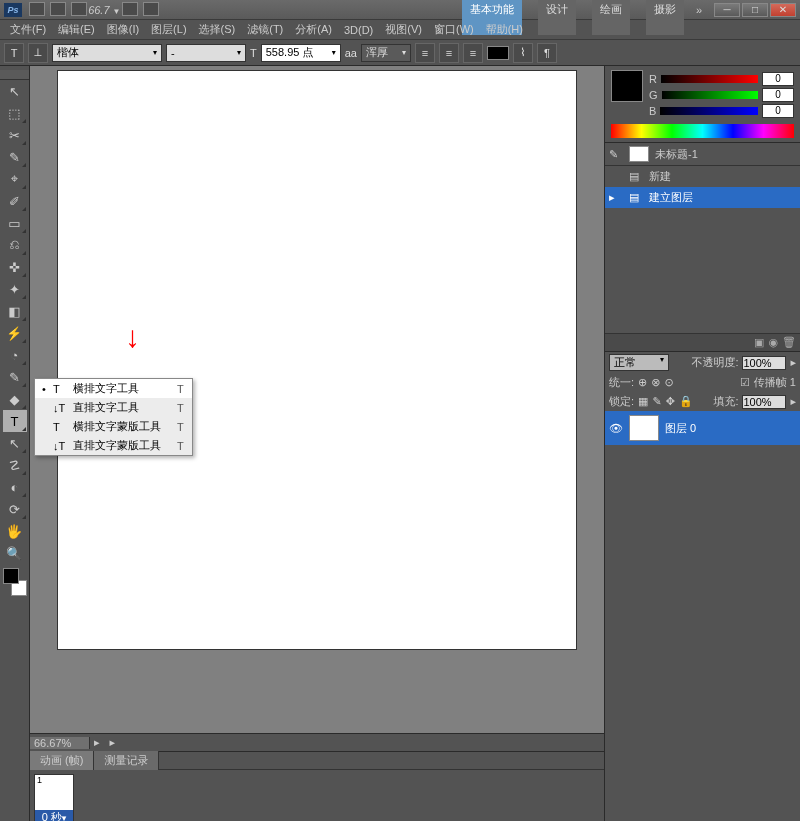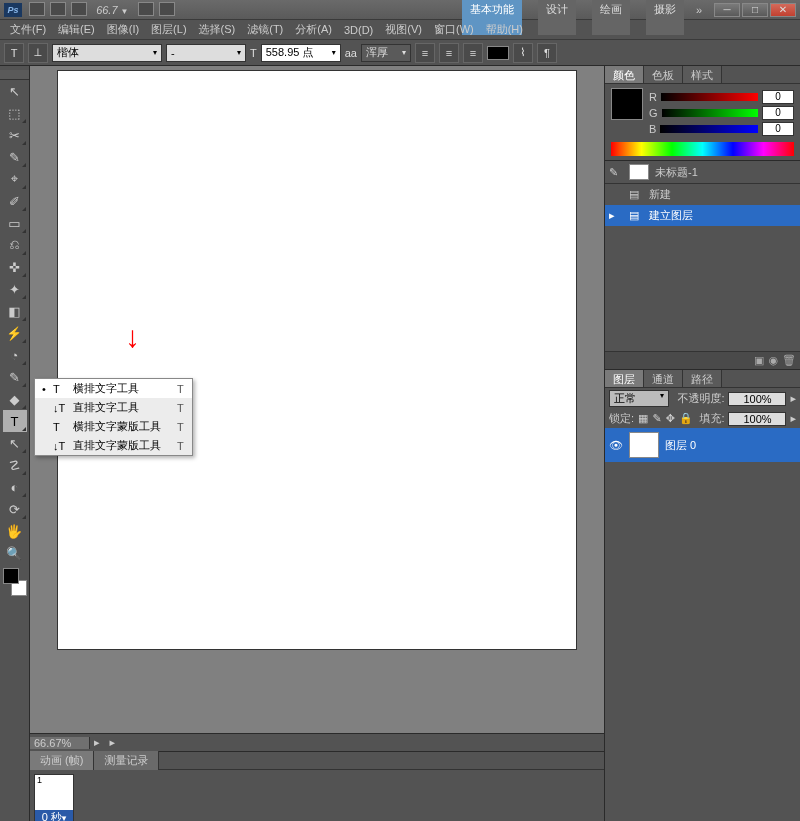--- a/index.html
+++ b/index.html
@@ -1,21 +1,21 @@
 <!DOCTYPE html>
 <html><head>
 <meta charset="utf-8">
 <style>
 * { margin: 0; padding: 0; box-sizing: border-box; font-family: "Microsoft YaHei", sans-serif; font-size: 11px; }
 body { background: #535353; width: 800px; height: 821px; overflow: hidden; position: relative; }
 
 .titlebar { height: 20px; background: linear-gradient(#6a6a6a,#5a5a5a); display: flex; align-items: center; padding: 0 4px; color: #ddd; border-bottom: 1px solid #3a3a3a; }
 .ps-logo { width: 18px; height: 14px; background: #1a3860; color: #87b4e6; display: inline-flex; align-items: center; justify-content: center; font-size: 9px; font-style: italic; font-weight: bold; margin-right: 6px; text-align: center; }
 .titlebar .left-icons span { display: inline-block; width: 16px; height: 14px; margin: 0 1px; border: 1px solid #888; background: #4a4a4a; }
-.titlebar .zoom-display { margin: 0 8px; color: #ccc; font-style: italic; }
+.titlebar .zoom-display { margin: 0 0; color: #ccc; font-style: italic; }
 .titlebar-spacer { flex: 1; }
 .workspace-btn { padding: 18px 8px; background: #656565; color: #ddd; margin: 0 8px; }
 .workspace-btn.active { background: #5f95c4; color: #fff; }
 .win-controls { display: flex; gap: 2px; margin-left: 8px; }
 .win-btn { width: 26px; height: 14px; border: 1px solid #888; display: flex; align-items: center; justify-content: center; font-size: 10px; color: #ddd; background: linear-gradient(#7a7a7a,#5a5a5a); }
 .win-btn.close { background: linear-gradient(#d46a5a,#c14030); }
 
 .menubar { height: 20px; background: #535353; display: flex; align-items: center; padding: 0 10px; color: #ccc; border-bottom: 1px solid #3a3a3a; }
 .menubar span { margin-right: 12px; }
 
@@ -80,21 +80,21 @@
 .spectrum { height: 14px; margin-top: 4px; background: linear-gradient(to right, red, yellow, lime, cyan, blue, magenta, red); }
 
 .history-body .row { display: flex; align-items: center; padding: 3px 4px; gap: 6px; }
 .history-body .row.sel { background: #2a6bc4; color: #fff; }
 .history-body .thumb { width: 20px; height: 16px; background: #fff; border: 1px solid #888; }
 .history-body .ic { width: 14px; height: 14px; display: inline-block; }
 .panel-footer { height: 18px; background: #4a4a4a; border-top: 1px solid #333; display: flex; justify-content: flex-end; align-items: center; gap: 4px; padding: 0 4px; color: #aaa; }
 
 .layers-opts { display: flex; align-items: center; gap: 4px; padding: 2px 4px; color: #ccc; }
 .layers-opts .sel { background: #bbb; border: 1px solid #333; color: #000; padding: 0 4px; width: 60px; display: flex; justify-content: space-between; }
-.layers-opts .val { width: 58px; background: #ddd; border: 1px solid #333; color: #000; text-align: center; }
+.layers-opts .val { width: 44px; background: #ddd; border: 1px solid #333; color: #000; text-align: left; }
 .layer-row { display: flex; align-items: center; padding: 4px; gap: 6px; background: #2a6bc4; color: #fff; }
 .layer-row .eye { width: 14px; }
 .layer-row .th { width: 30px; height: 26px; background: #fff; border: 1px solid #888; }
 .panel-spacer { flex: 1; background: #535353; }
 
 .chevron { font-size: 8px; }
 </style>
 </head>
 <body>
 
@@ -218,25 +218,20 @@
           <div class="time"><span>0 秒</span>▾</div>
         </div>
       </div>
 
     </div>
   </div>
 
   <div class="right-panels">
 
     <div class="panel color-panel">
-      <div class="panel-tabs">
-        <div class="ptab active">颜色</div>
-        <div class="ptab">色板</div>
-        <div class="ptab">样式</div>
-      </div>
       <div class="panel-body">
         <div style="display:flex;gap:6px">
           <div class="big-swatch"></div>
           <div style="flex:1">
             <div class="row">
                 <span>R</span>
                 <div class="slider"></div>
                 <div class="slider-val">0</div>
               </div>
             <div class="row">
@@ -276,33 +271,36 @@
         </div>
       </div>
       <div class="panel-footer">
         <span>▣</span>
         <span>◉</span>
         <span>🗑</span>
       </div>
     </div>
 
     <div class="panel" style="flex:1;display:flex;flex-direction:column">
-      <div class="panel-tabs">
-        <div class="ptab active">图层</div>
-        <div class="ptab">通道</div>
-        <div class="ptab">路径</div>
-      </div>
       <div class="layers-opts">
         <span class="sel">
             <span>正常</span>
             <span class="chevron">▾</span>
           </span>
         <span style="margin-left:auto">不透明度:</span>
         <span class="val">100%</span>
           <span>▸</span>
+      </div>
+      <div class="layers-opts">
+        <span>统一:</span>
+        <span>⊕</span>
+        <span>⊗</span>
+        <span>⊙</span>
+        <span style="margin-left:auto">☑</span>
+          <span>传播帧 1</span>
       </div>
       <div class="layers-opts">
         <span>锁定:</span>
         <span>▦</span>
         <span>✎</span>
         <span>✥</span>
         <span>🔒</span>
         <span style="margin-left:auto">填充:</span>
         <span class="val">100%</span>
           <span>▸</span>

